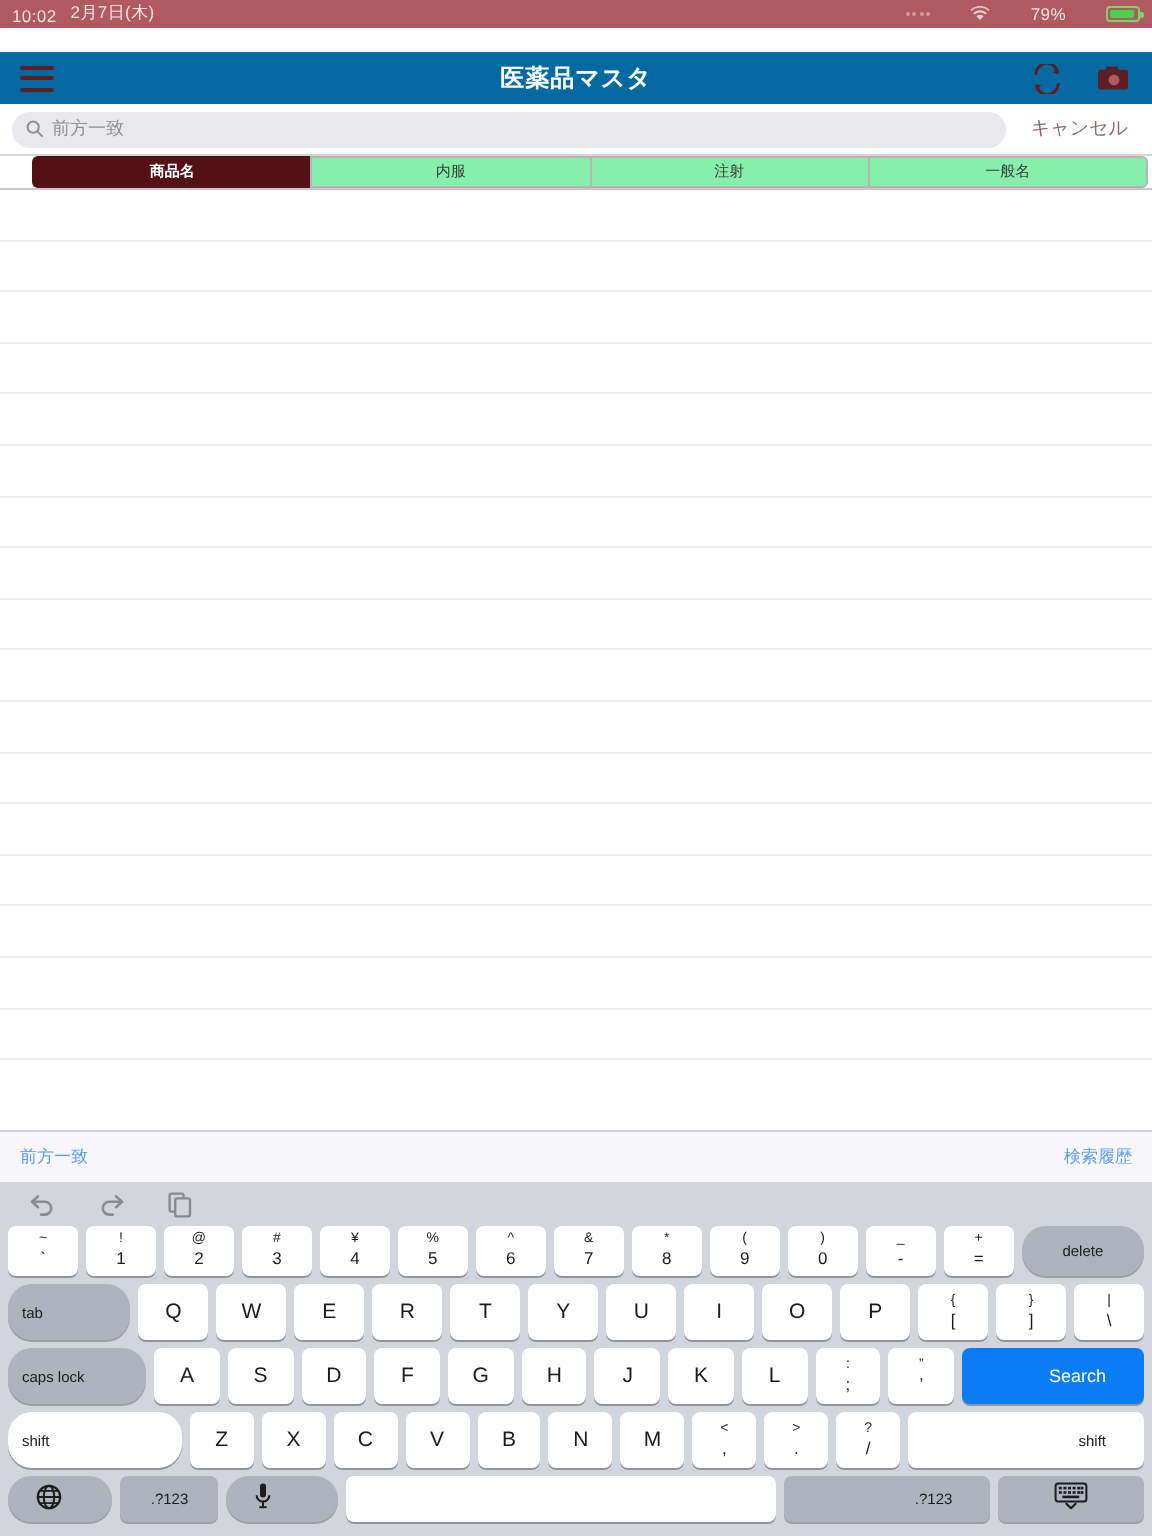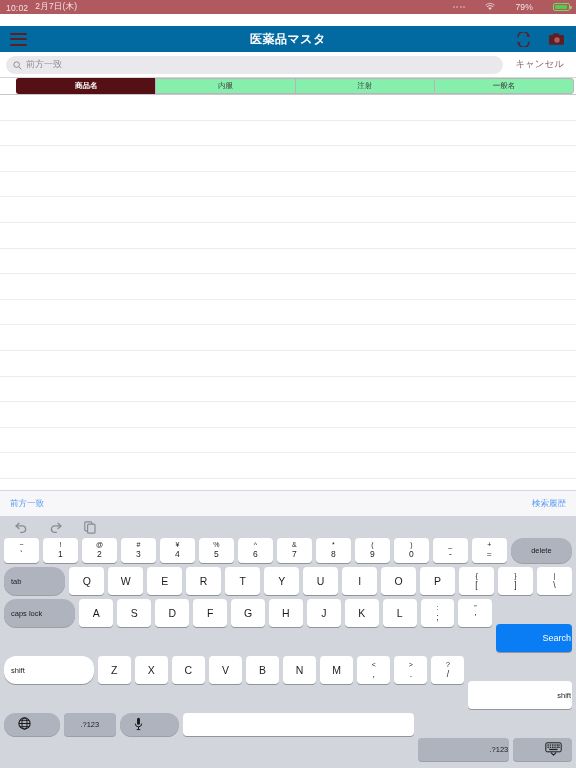--- a/index.html
+++ b/index.html
@@ -94,21 +94,21 @@
     font-size: 10.5px; color: #1c1c1e; flex: 1; cursor: pointer;
     box-shadow: 0 1px 0 rgba(0,0,0,.30);
   }
   .key.dual { font-size: 7px; line-height: 1.15; gap: 1px; }
   .key.dual .up { font-size: 7px; color: #1c1c1e; }
   .key.dual .lo { font-size: 8.5px; color: #1c1c1e; }
   .key.dark { background: #aeb3bd; color: #1c1c1e; box-shadow: 0 1px 0 rgba(0,0,0,.25); }
   .key.small { font-size: 7.5px; }
   .key.blue { background: #0a7cf4; color: #ffffff; font-size: 9px; }
   .key.lbl-left { align-items: flex-start; padding-left: 7px; border-radius: 12px; }
-  .key.lbl-right { align-items: flex-end; padding-right: 1px; margin-top: 25px; }
+  .key.lbl-right { align-items: flex-end; padding-right: 19px; }
   .key.space { background: #ffffff; }
   .kb-row.r1 .key { height: 25px; }
   .kb-row.r5 .key { height: 23px; }
 </style>
 </head>
 <body>
 
 <div id="app">
 
   <div class="statusbar">

